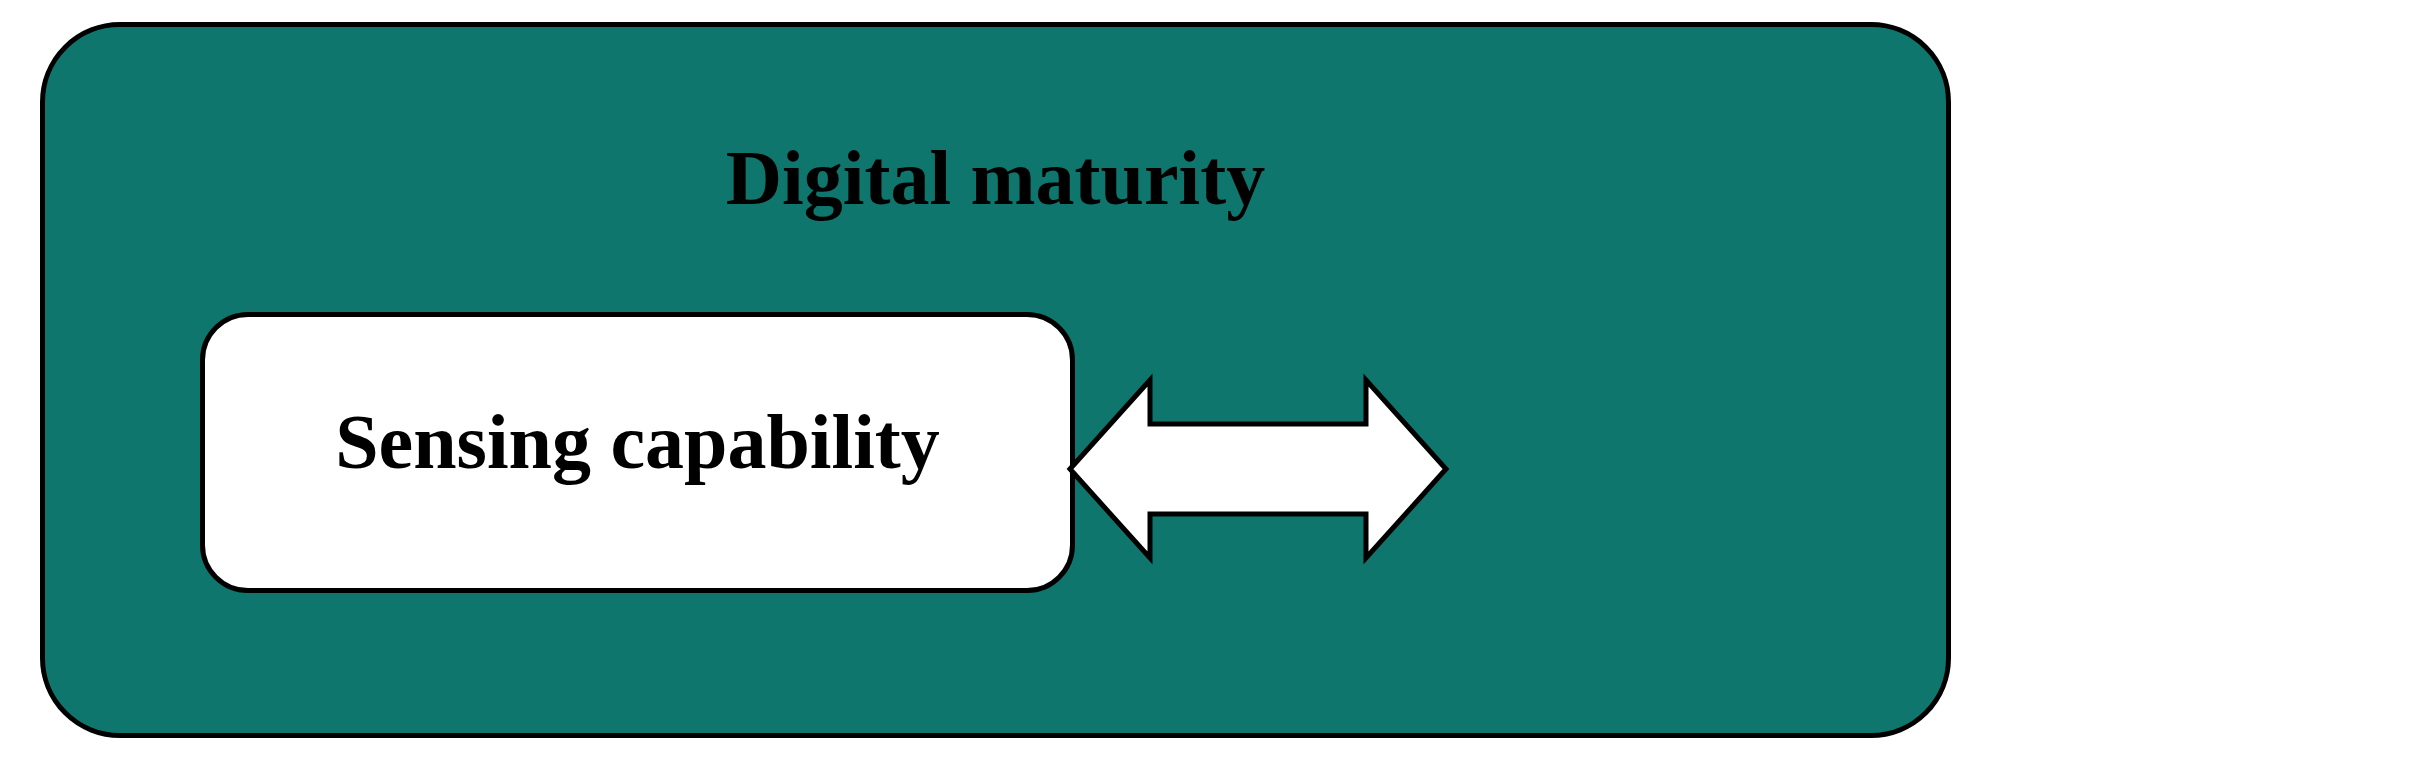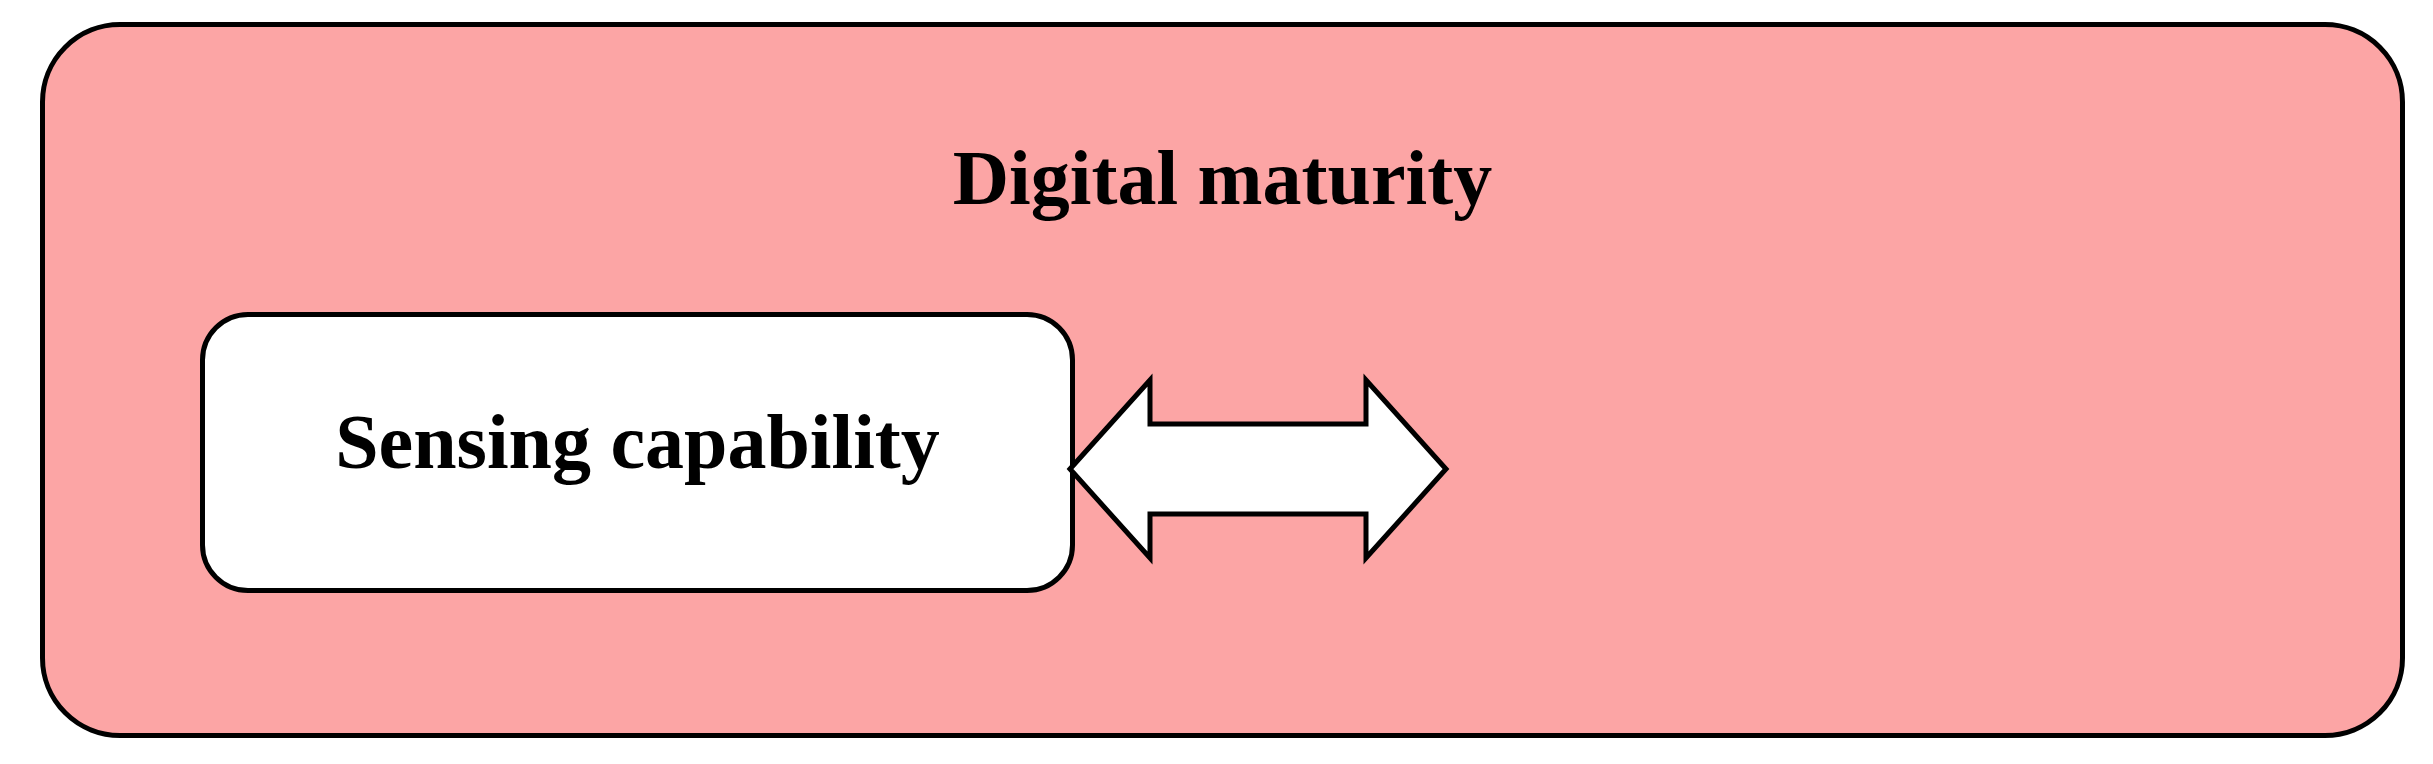--- a/index.html
+++ b/index.html
@@ -13,26 +13,26 @@
     height: 764px;
     background: #ffffff;
     font-family: "Liberation Serif", serif;
     color: #000000;
     overflow: hidden;
   }
   .outer-box {
     position: absolute;
     left: 40px;
     top: 22px;
-    width: 2365px;
+    width: 1911px;
     height: 716px;
     border: 5px solid #000000;
     border-radius: 80px;
     box-sizing: border-box;
-    background: #fca5a5;
+    background: #0f766e;
   }
   .figure-title {
     position: absolute;
     left: 0;
     right: 0;
     top: 112px;
     text-align: center;
     font-size: 78px;
     font-weight: bold;
     line-height: 1;

